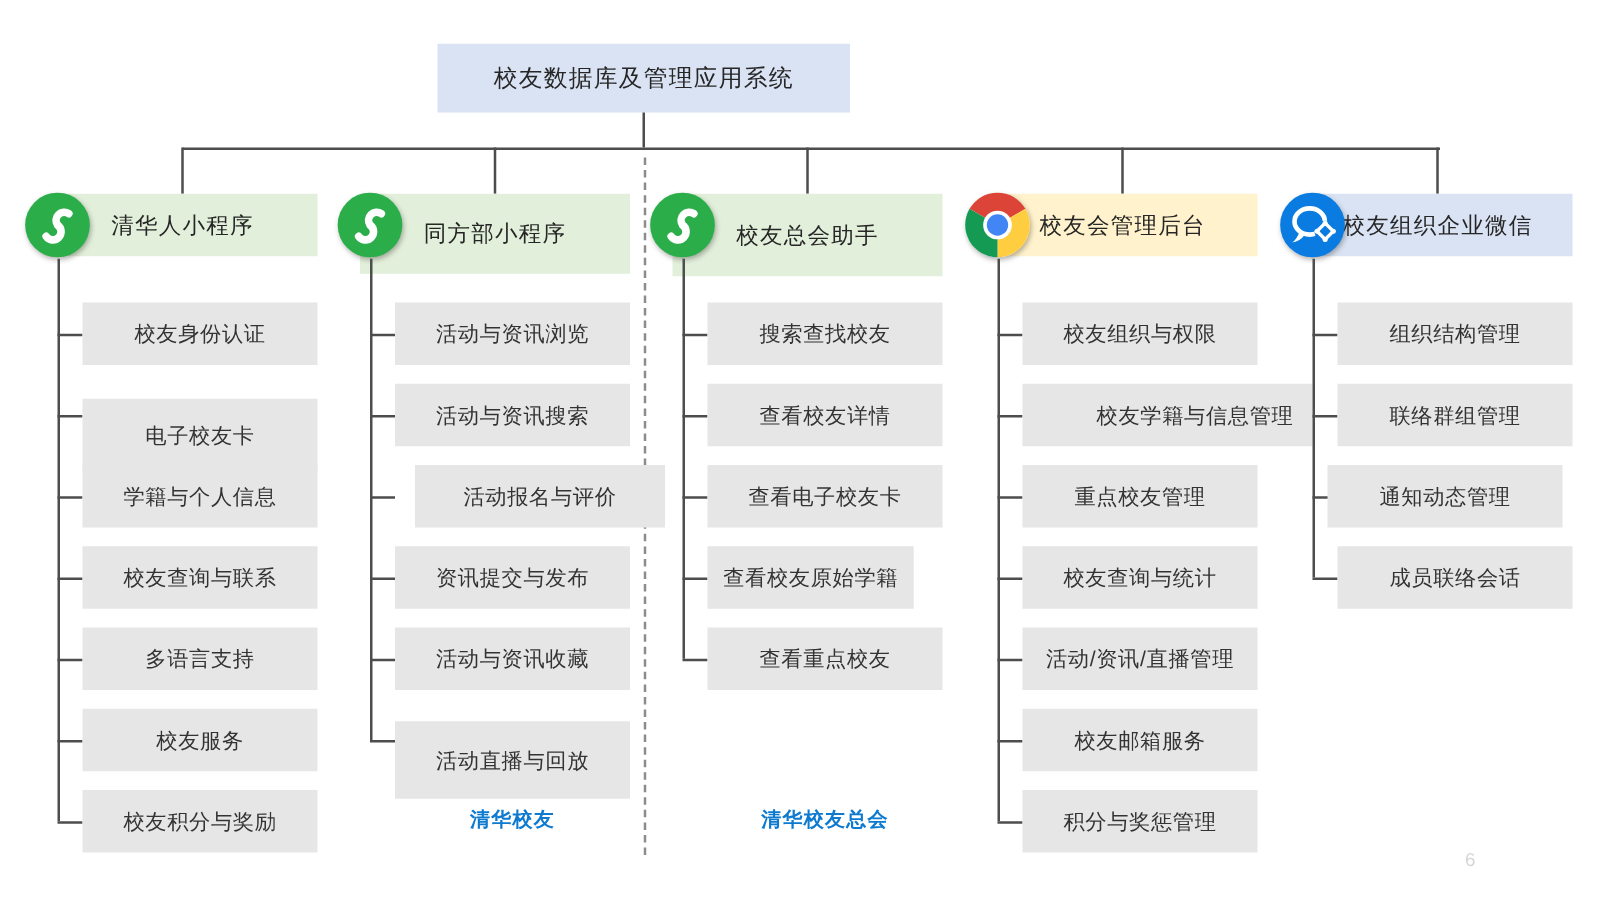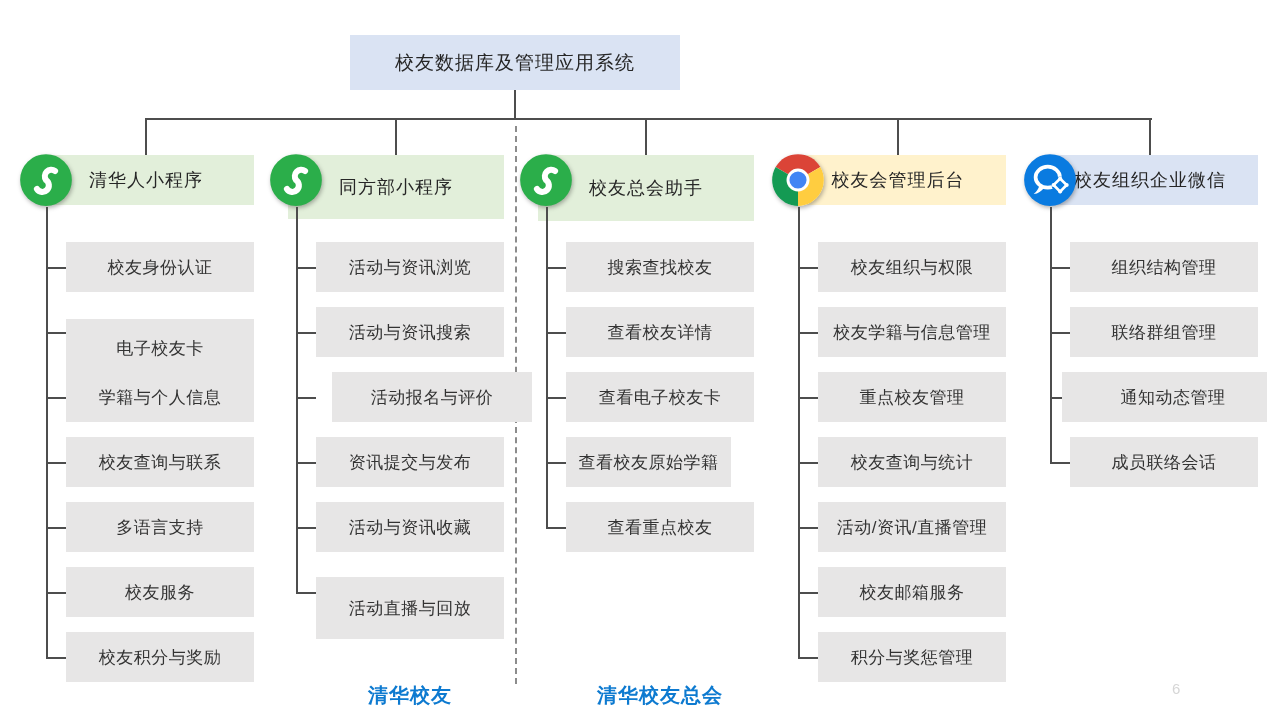--- a/index.html
+++ b/index.html
@@ -11,21 +11,21 @@
   .slide{position:relative;width:1280px;height:720px;background:#fff;overflow:hidden;}
   .box{position:absolute;display:flex;align-items:center;justify-content:center;text-align:center;}
   .title-box{background:var(--title-bg);color:#262626;font-size:19px;letter-spacing:1px;}
   .header-box{font-size:18px;color:#262626;letter-spacing:1px;}
   .theme-green{background:var(--green-bg);}
   .theme-yellow{background:var(--yellow-bg);}
   .theme-blue{background:var(--blue-bg);}
   .item-box{background:var(--item-bg);font-size:17px;color:#333333;letter-spacing:0.5px;}
   .line{position:absolute;background:var(--line);}
   .dashed-sep{position:absolute;width:0;border-left:2px dashed #8c8c8c;}
-  .footer-label{position:absolute;color:var(--label-blue);font-weight:bold;font-size:20px;text-align:center;letter-spacing:1px;margin-top:36px;}
+  .footer-label{position:absolute;color:var(--label-blue);font-weight:bold;font-size:16px;text-align:center;letter-spacing:1px;}
   .icon-badge{position:absolute;width:54px;height:54px;filter:drop-shadow(1px 2px 2px rgba(0,0,0,0.30));}
   .icon-badge svg{width:100%;height:100%;display:block;}
   .page-num{position:absolute;left:1172px;top:680px;color:#d6d6d6;font-size:15px;}
 </style>
 </head>
 <body>
 
 <div class="slide">
 
   <div class="box title-box" style="left:350px;top:35px;width:330px;height:55px;">
@@ -158,21 +158,21 @@
           <circle cx="24" cy="24" r="10.2" fill="#fff"></circle>
           <circle cx="24" cy="24" r="7.6" fill="#4285F4"></circle>
         </svg>
       </div>
       <div class="line" style="left: 798px; top: 207px; width: 1.5px; height: 450px;"></div>
       <div class="line" style="left: 798px; top: 267px; width: 20px; height: 1.5px;"></div>
       <div class="box item-box" style="left: 818px; top: 242px; width: 188px; height: 50px;">
         <span>校友组织与权限</span>
       </div>
       <div class="line" style="left: 798px; top: 332px; width: 20px; height: 1.5px;"></div>
-      <div class="box item-box" style="left: 818px; top: 307px; width: 188px; height: 50px;">
+      <div class="box item-box" style="left: 818px; top: 307px; width: 188px; height: 50px; padding-left: 44px;">
         <span>校友学籍与信息管理</span>
       </div>
       <div class="line" style="left: 798px; top: 397px; width: 20px; height: 1.5px;"></div>
       <div class="box item-box" style="left: 818px; top: 372px; width: 188px; height: 50px;">
         <span>重点校友管理</span>
       </div>
       <div class="line" style="left: 798px; top: 462px; width: 20px; height: 1.5px;"></div>
       <div class="box item-box" style="left: 818px; top: 437px; width: 188px; height: 50px;">
         <span>校友查询与统计</span>
       </div>
@@ -208,21 +208,21 @@
       <div class="line" style="left: 1050px; top: 207px; width: 1.5px; height: 255px;"></div>
       <div class="line" style="left: 1050px; top: 267px; width: 20px; height: 1.5px;"></div>
       <div class="box item-box" style="left: 1070px; top: 242px; width: 188px; height: 50px;">
         <span>组织结构管理</span>
       </div>
       <div class="line" style="left: 1050px; top: 332px; width: 20px; height: 1.5px;"></div>
       <div class="box item-box" style="left: 1070px; top: 307px; width: 188px; height: 50px;">
         <span>联络群组管理</span>
       </div>
       <div class="line" style="left: 1050px; top: 397px; width: 20px; height: 1.5px;"></div>
-      <div class="box item-box" style="left: 1062px; top: 372px; width: 188px; height: 50px; padding-left: 17px;">
+      <div class="box item-box" style="left: 1062px; top: 372px; width: 188px; height: 50px;">
         <span>通知动态管理</span>
       </div>
       <div class="line" style="left: 1050px; top: 462px; width: 20px; height: 1.5px;"></div>
       <div class="box item-box" style="left: 1070px; top: 437px; width: 188px; height: 50px;">
         <span>成员联络会话</span>
       </div>
     </div>
 
   <div class="page-num">6</div>
 </div>

